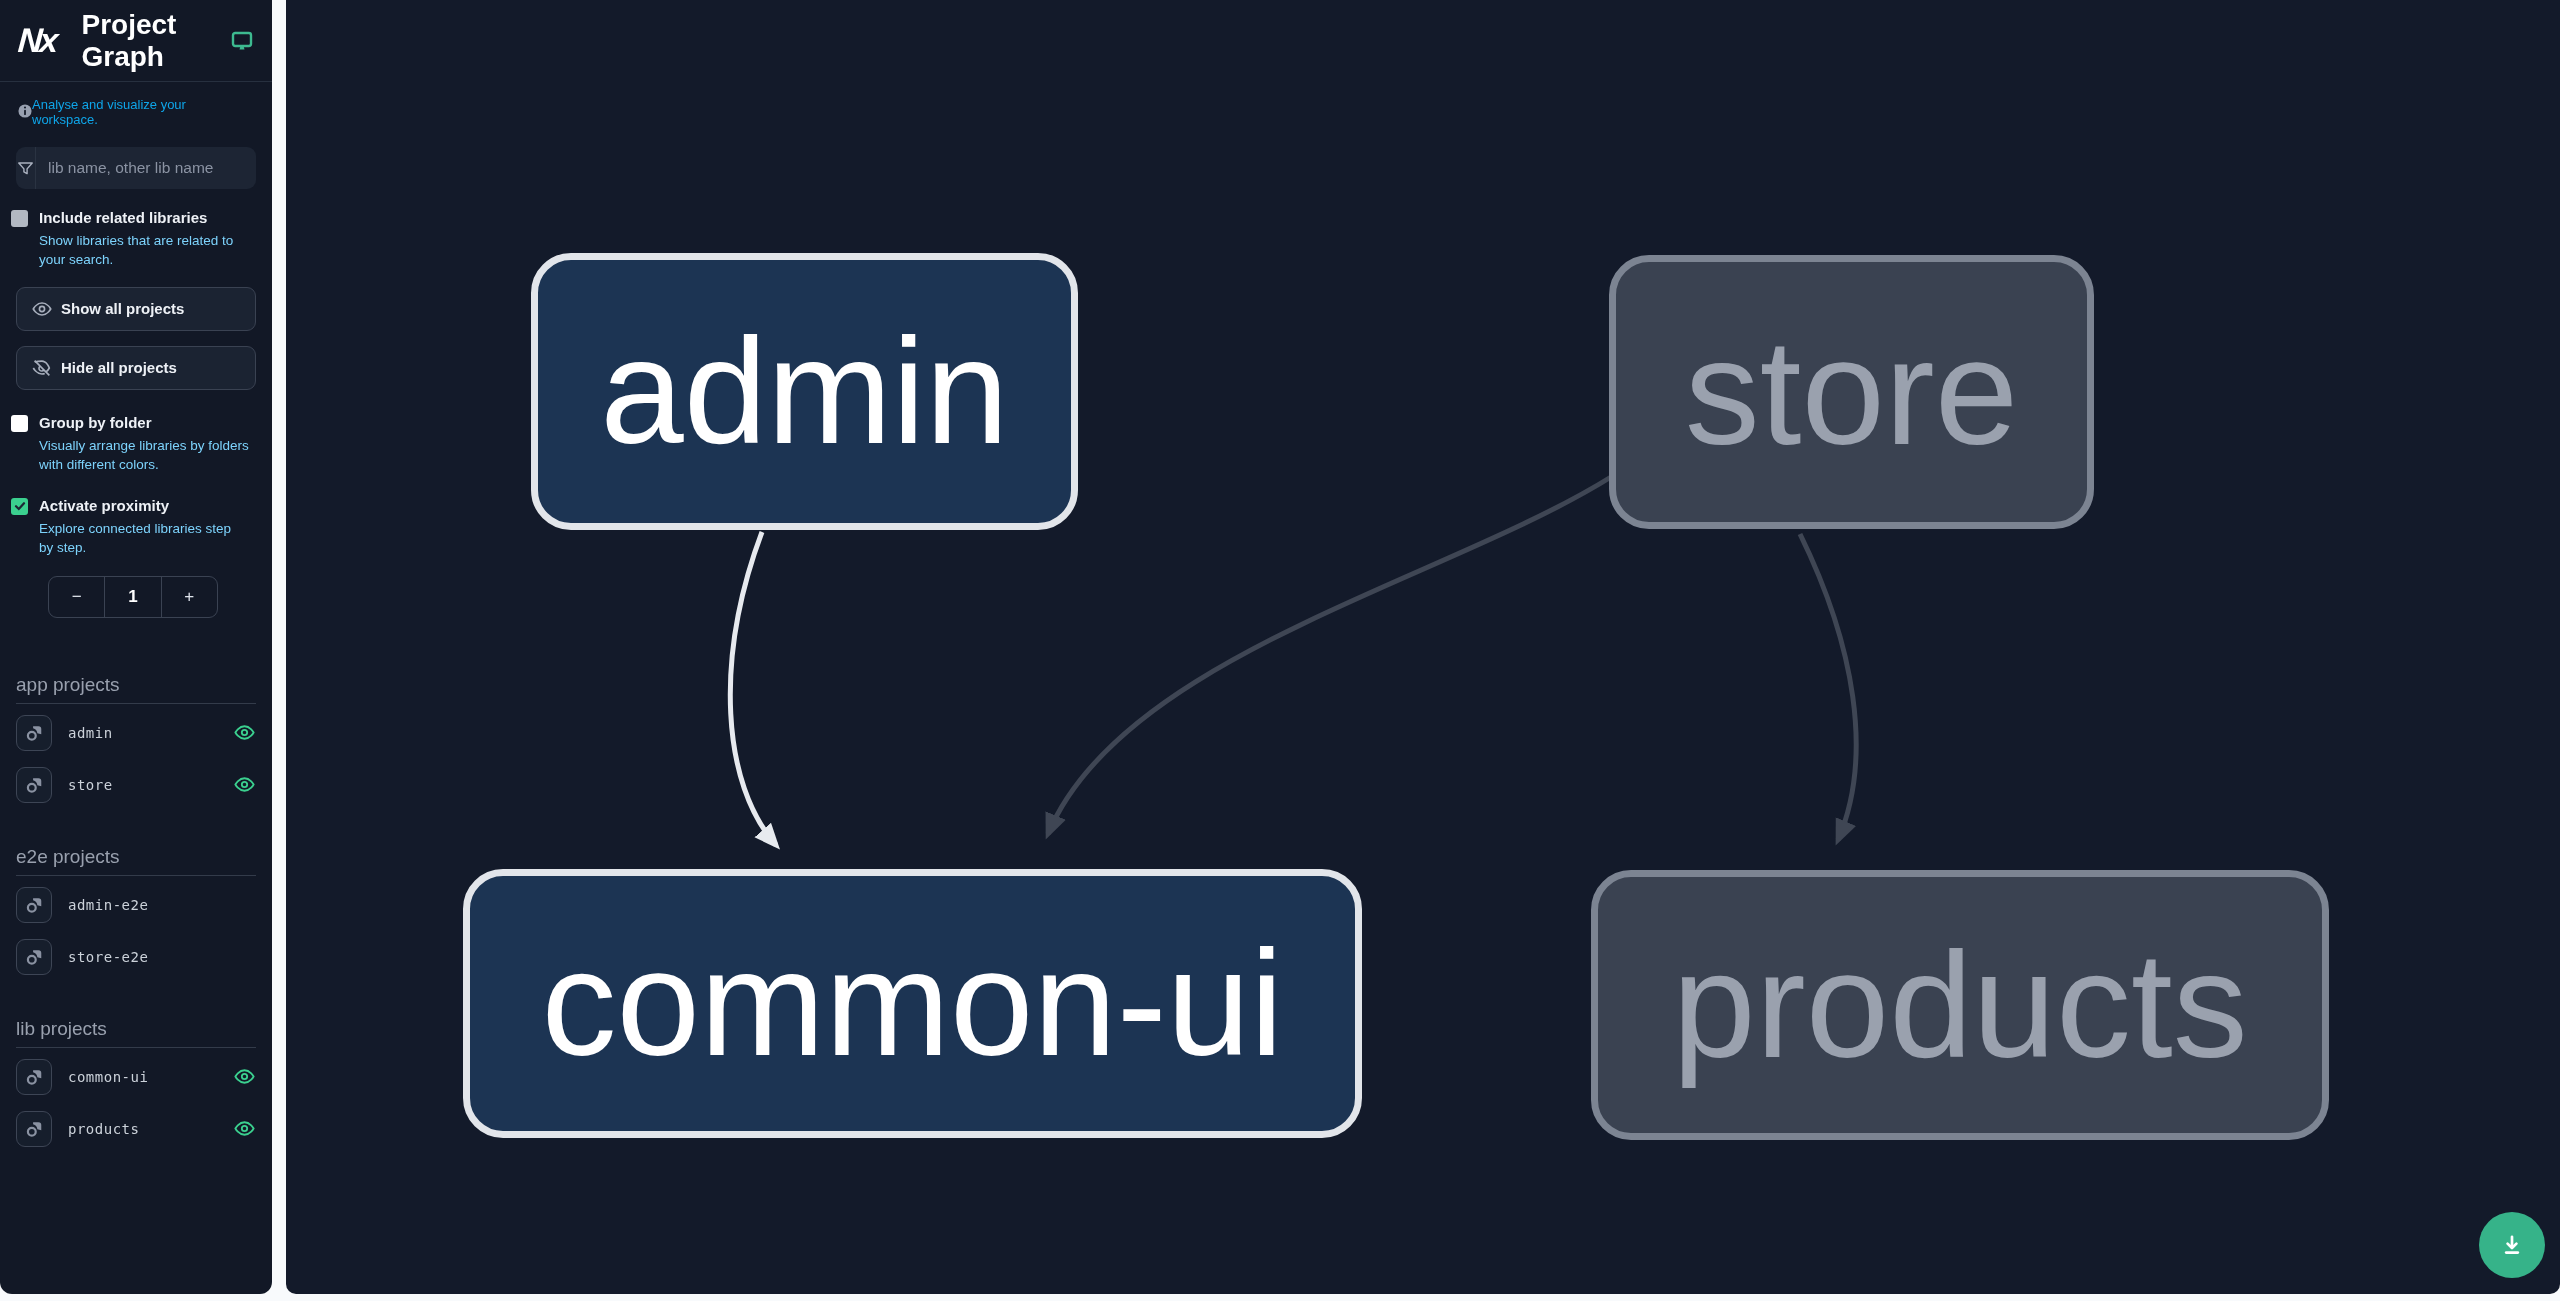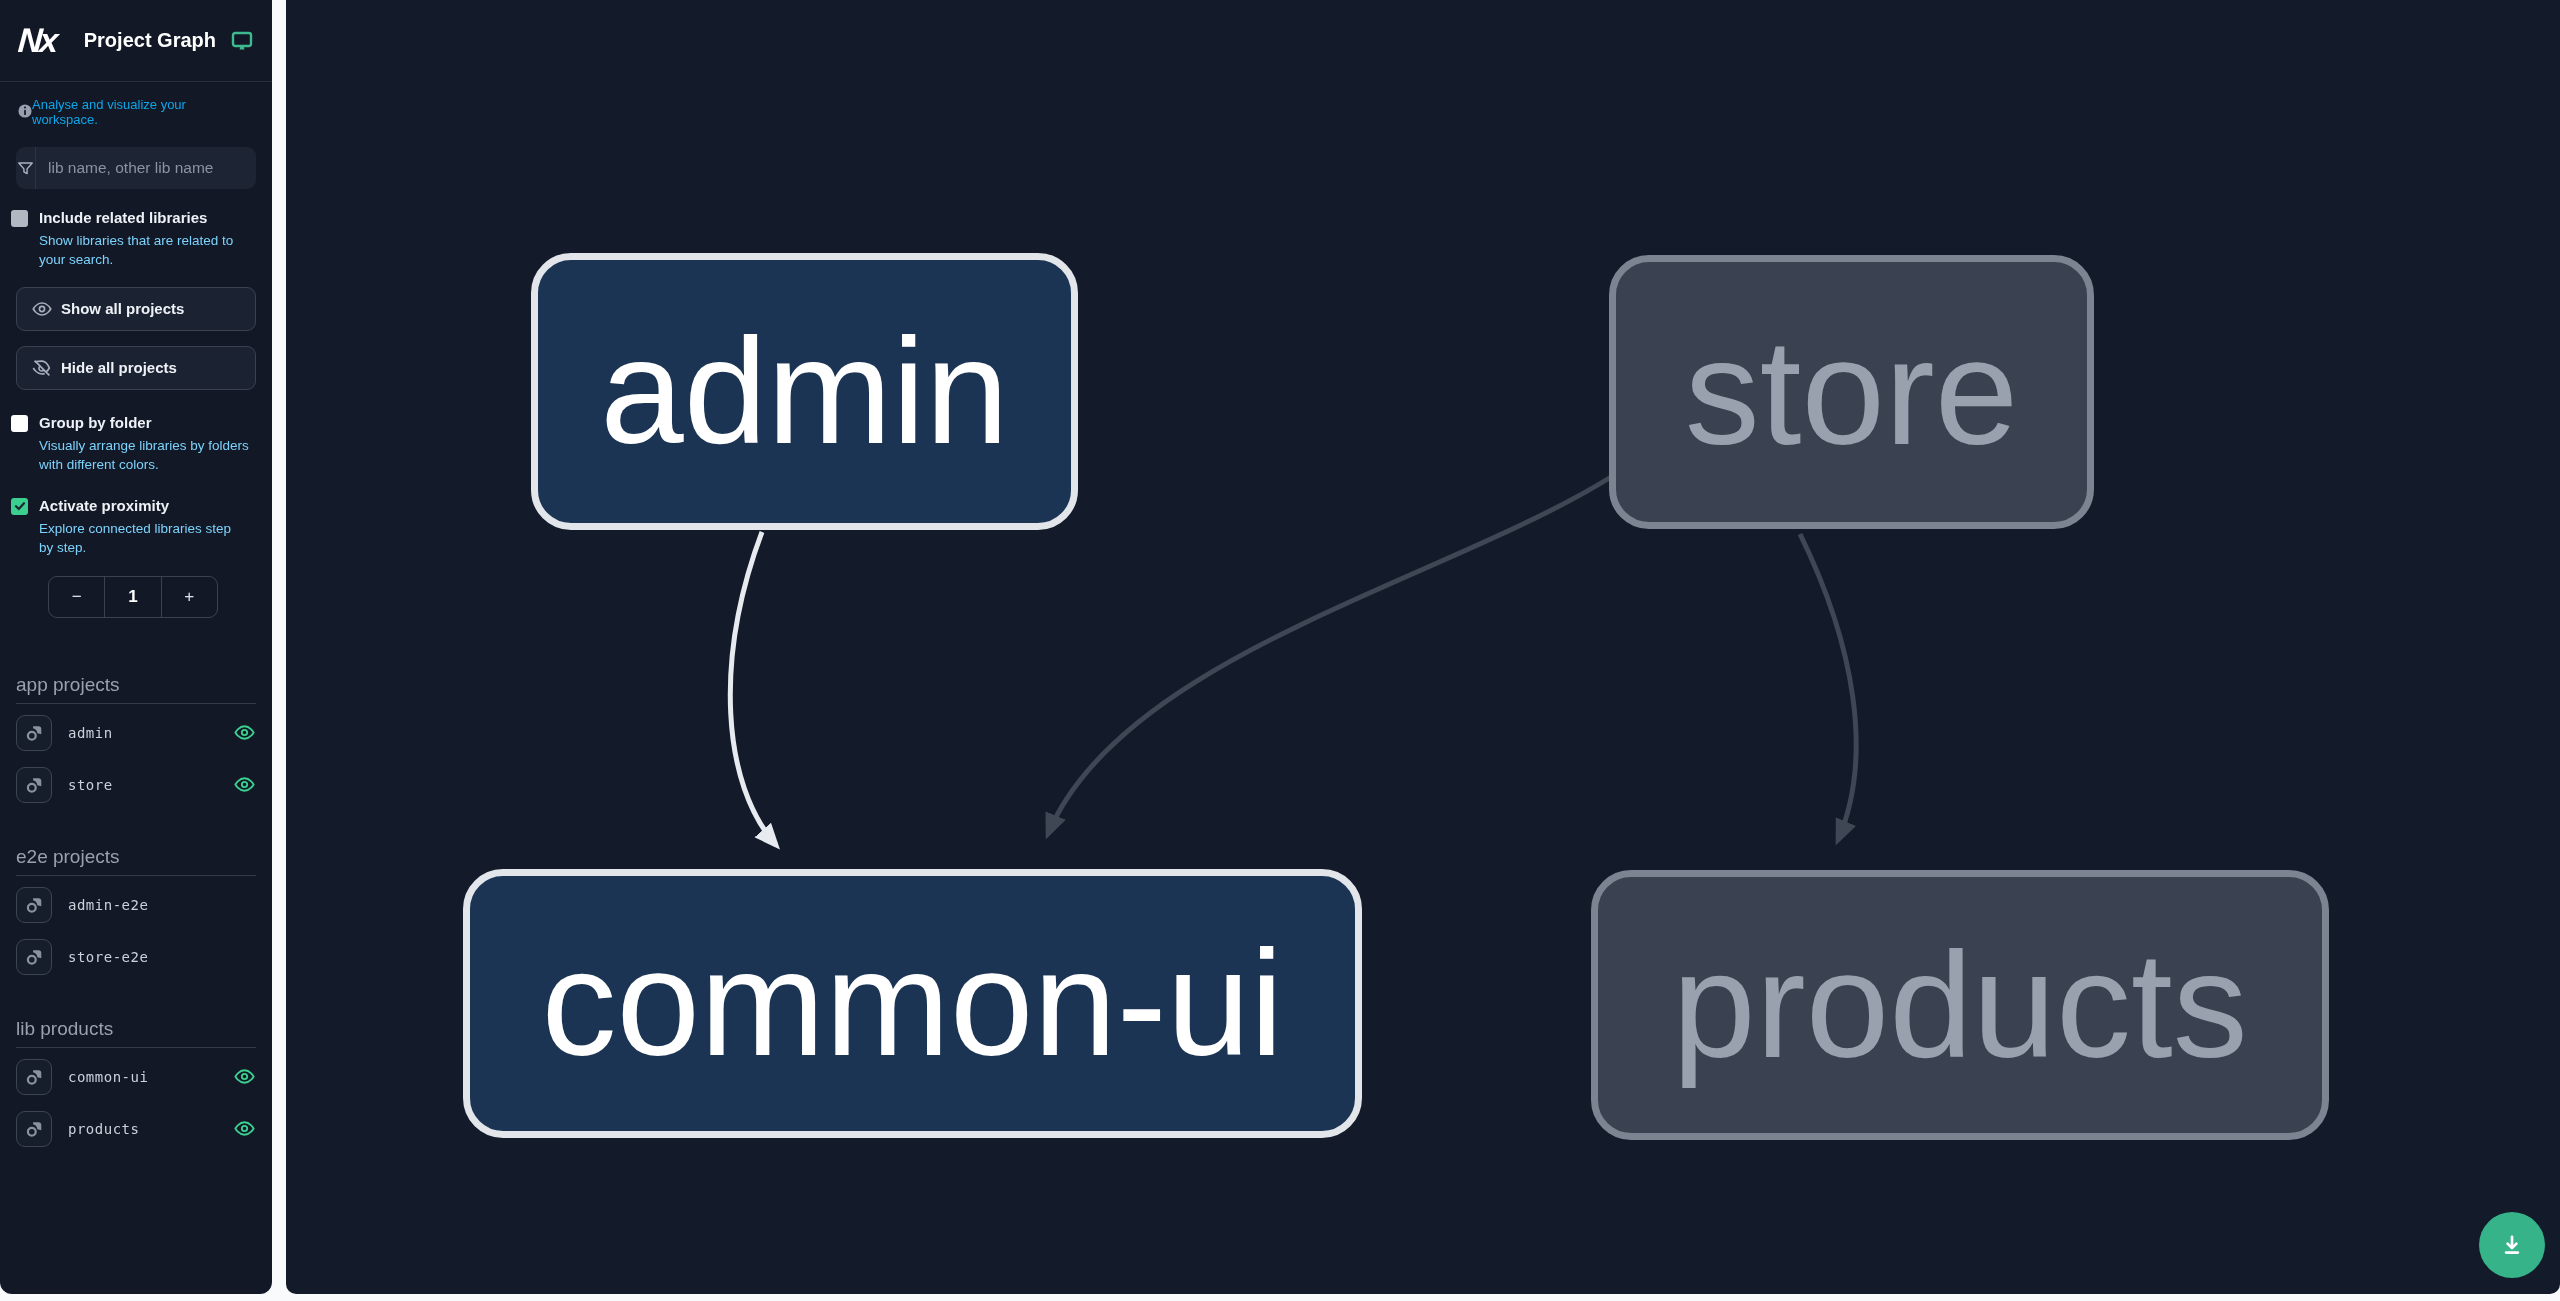--- a/index.html
+++ b/index.html
@@ -25,21 +25,21 @@
   .brand {
     display: flex; align-items: center;
     padding: 0 18px; height: 82px; gap: 14px;
     border-bottom: 1px solid #27303f;
   }
   .nx-logo {
     font-weight: 800; font-size: 34px; color: #ffffff;
     letter-spacing: -3px; font-style: italic;
     transform: skewX(-4deg);
   }
-  .brand-title { font-size: 20px; font-weight: 700; color: #ffffff; margin-left: 12px; flex: 1; text-align: right; }
+  .brand-title { font-size: 28px; font-weight: 700; color: #ffffff; margin-left: 12px; flex: 1; }
   .monitor-icon svg { display: block; }
 
   .tagline {
     display: flex; align-items: center; 
     padding: 15px 18px 4px 18px;
     color: #0ea5e9; font-size: 13px;
   }
 
   .search-box {
     margin: 16px 16px 6px 16px;
@@ -312,21 +312,21 @@
         <svg width="20" height="20" viewBox="0 0 22 22">
           <path d="M10 3.5h6a3 3 0 0 1 3 3v6l-4.3-1.2a6.4 6.4 0 0 0-4.7-5.4z" fill="currentColor"></path>
           <circle cx="8.6" cy="14" r="4.3" fill="none" stroke="currentColor" stroke-width="2.4"></circle>
         </svg>
       </span>
       <span class="proj-name">store-e2e</span>
     </div>
   </div>
 
   <div class="section">
-    <div class="section-title">lib products</div>
+    <div class="section-title">lib projects</div>
 
     <div class="proj-row">
       <span class="focus-btn">
         <svg width="20" height="20" viewBox="0 0 22 22">
           <path d="M10 3.5h6a3 3 0 0 1 3 3v6l-4.3-1.2a6.4 6.4 0 0 0-4.7-5.4z" fill="currentColor"></path>
           <circle cx="8.6" cy="14" r="4.3" fill="none" stroke="currentColor" stroke-width="2.4"></circle>
         </svg>
       </span>
       <span class="proj-name">common-ui</span>
       <span class="eye-toggle">

